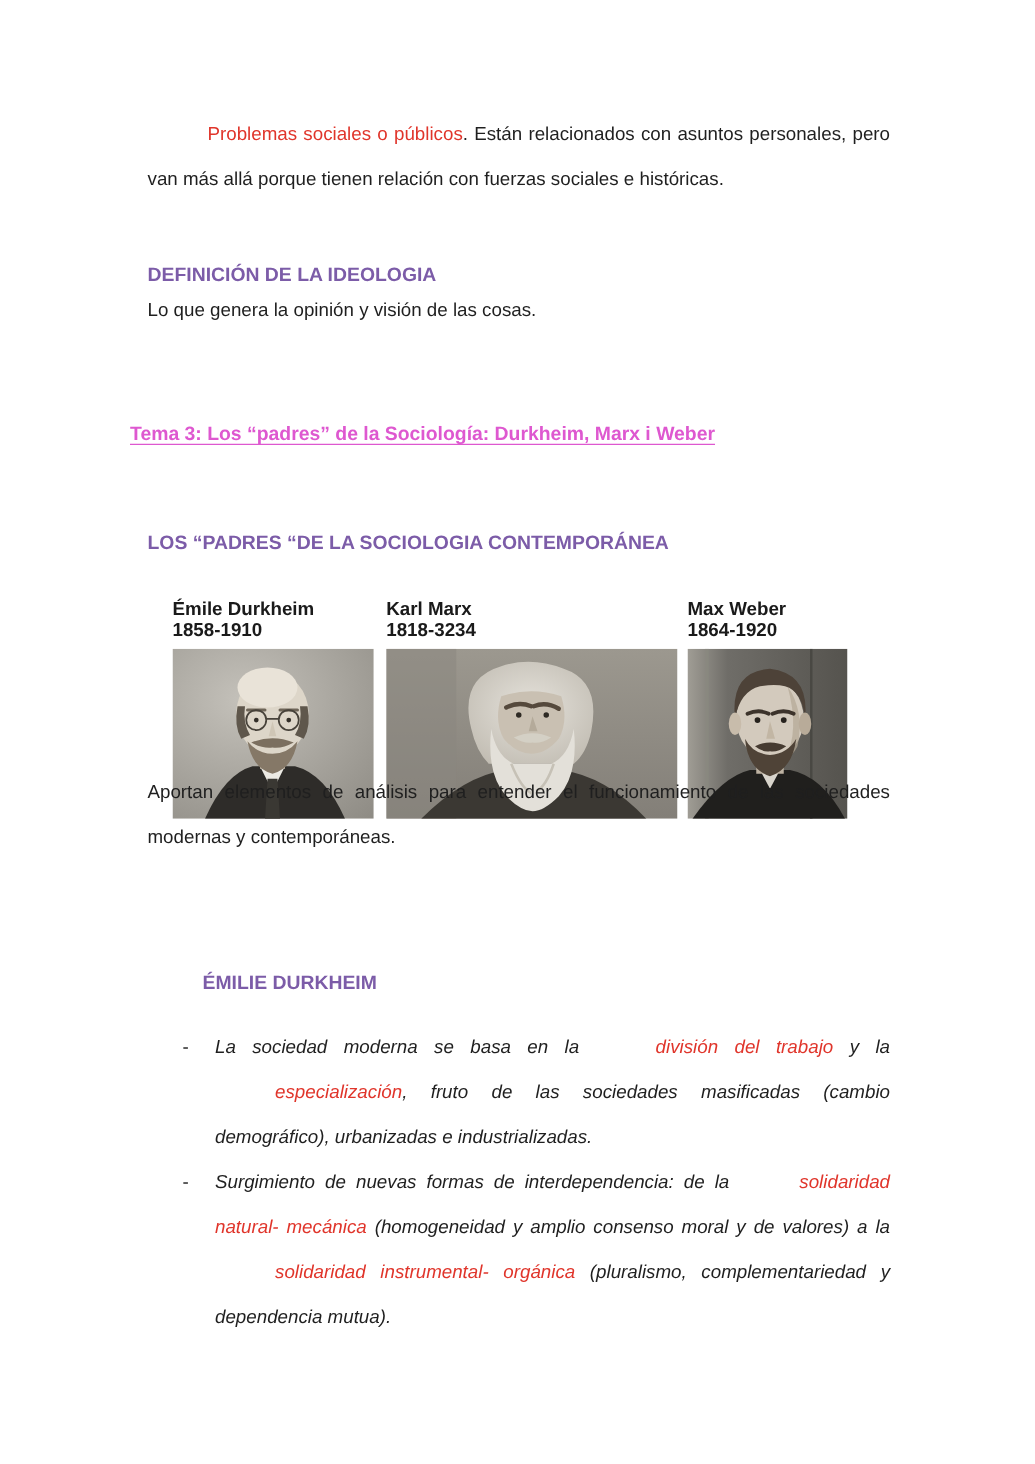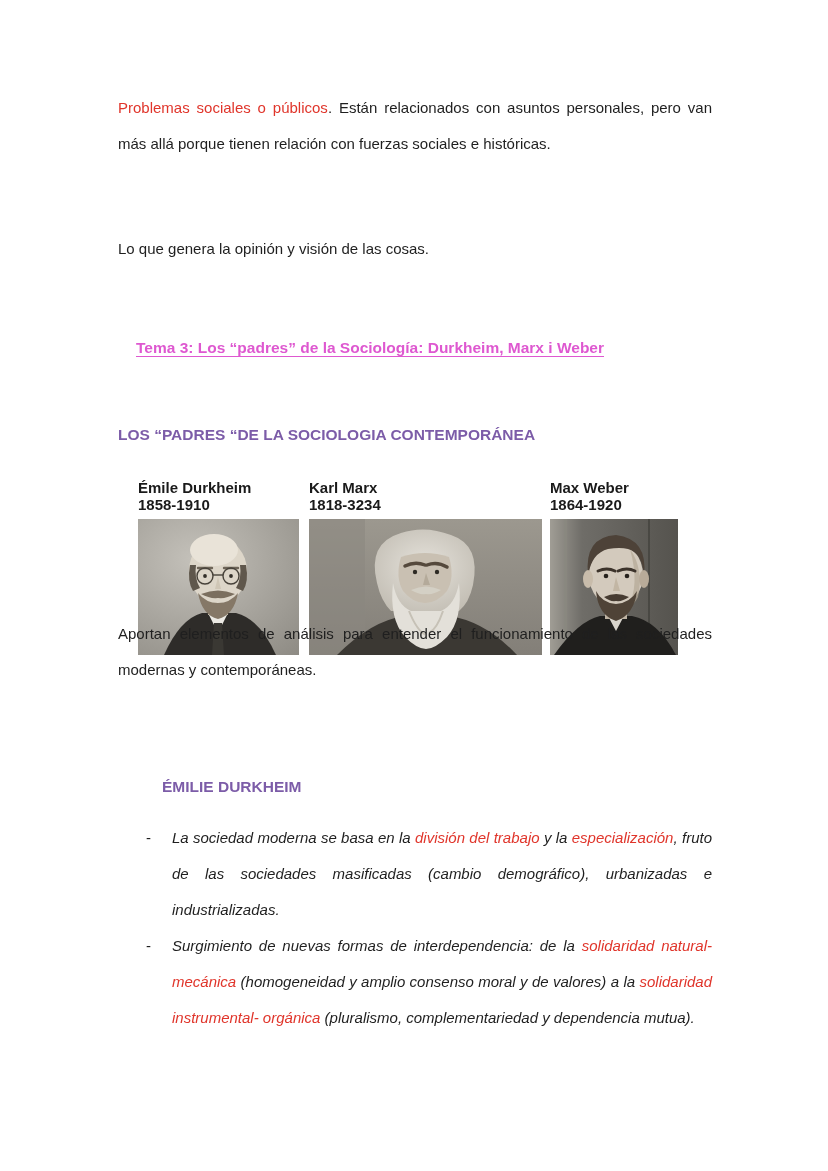--- a/index.html
+++ b/index.html
@@ -5,25 +5,25 @@
   * { margin:0; padding:0; box-sizing:border-box; }
   html,body { background:#ffffff; }
   body { font-family:"Liberation Sans", sans-serif; }
   .page {
     position:relative; width:828px; height:1171px;
     background:#ffffff; margin:0 auto; overflow:hidden;
   }
   .abs { position:absolute; }
   .body-text { font-size:15px; line-height:36px; color:#1f1f1f; }
   .justify { text-align:justify; }
-  .red { color:#e0352b; }
+  .red { color:#e0352b;margin-left:48px; }
   .purple-heading { font-size:15.5px; line-height:20px; color:#7c5ca8; }
   .tema-title {
     width:676px; left:0; text-align:center;
-    font-size:15.5px; line-height:20px; font-weight:bold; color:#de58d0;margin-left:32px;
+    font-size:15.5px; line-height:20px; font-weight:bold; color:#de58d0;
   }
   .tema-title span { text-decoration:underline; text-underline-offset:3px; }
   .caption {
     font-size:15px; font-weight:600; line-height:17px;
     color:#1a1a1a;
   }
   .photo { position:absolute; }
   .photo svg { display:block; }
   .bullet-row { position:absolute; display:flex; }
   .bullet-dash { flex:0 0 26px; font-size:15px; line-height:36px; color:#1f1f1f; }
@@ -31,20 +31,21 @@
 </style>
 </head>
 <body>
 
 <div class="page">
 
   <p class="abs body-text justify" style="left:118px; top:90px; width:594px;">
     <span class="red">Problemas sociales o públicos</span><span>. Están relacionados con asuntos personales, pero van más allá porque tienen relación con fuerzas sociales e históricas.</span>
   </p>
 
+  <h2 class="abs purple-heading" style="left:118px; top:211px;">DEFINICIÓN DE LA IDEOLOGIA</h2>
   <p class="abs body-text" style="left:118px; top:231px; width:594px;">Lo que genera la opinión y visión de las cosas.</p>
 
   <h1 class="abs tema-title" style="top:338px;">
     <span>Tema 3: Los “padres” de la Sociología: Durkheim, Marx i Weber</span>
   </h1>
 
   <h2 class="abs purple-heading" style="left:118px; top:425px;">LOS “PADRES “DE LA SOCIOLOGIA CONTEMPORÁNEA</h2>
 
   <div class="abs caption" style="left:138px; top:479px; width:161px;">
     <div>Émile Durkheim</div>

